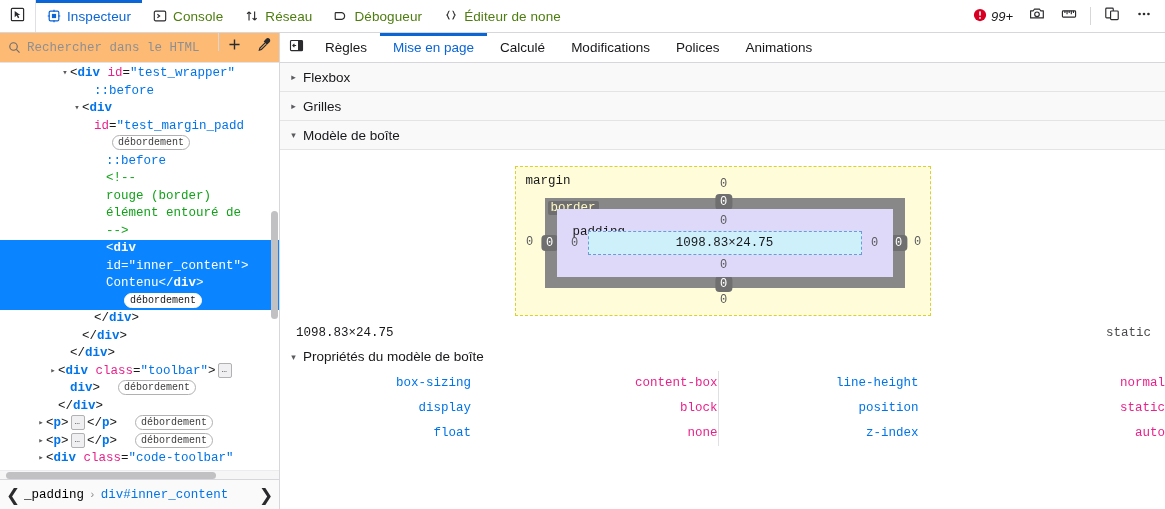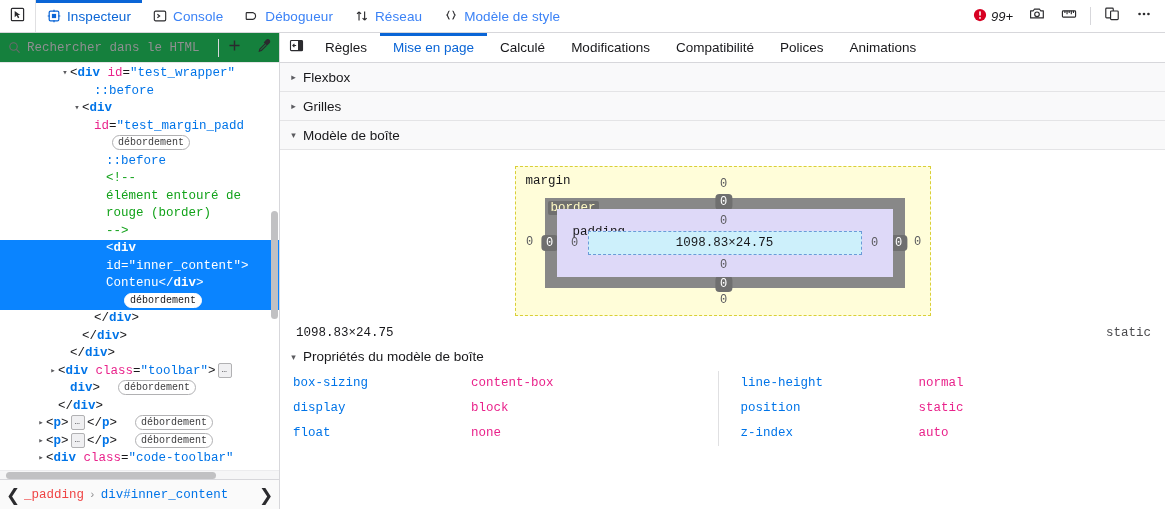--- a/index.html
+++ b/index.html
@@ -33,21 +33,21 @@
     width: 36px;
     display: flex; align-items: center; justify-content: center;
     border-right: 1px solid #e0e0e2;
     cursor: pointer;
   }
   .tool-tabs { display: flex; align-items: stretch; }
   .tool-tab {
     display: flex; align-items: center; gap: 6px;
     padding: 0 11px;
     font-size: 13.5px;
-    color: #3b82f6;
+    color: #4d7c0f;
     cursor: pointer;
     position: relative;
     white-space: nowrap;
     letter-spacing: .1px;
   }
   .tool-tab.active { color: #0a65d6; }
   .tool-tab.active::before {
     content: "";
     position: absolute;
     left: 0; right: 0; top: 0;
@@ -82,23 +82,23 @@
   
   .left-pane {
     width: 280px; min-width: 280px;
     display: flex; flex-direction: column;
     border-right: 1px solid #d7d7db;
     background: #ffffff;
     position: relative;
   }
   .search-row {
     height: 30px; min-height: 30px;
-    display: flex; align-items: center;
+    display: flex; 
     border-bottom: 1px solid #e4e4e6;
-    background: #15803d;
+    background: #fdba74;
     padding-left: 8px;
   }
   .search-icon { flex: 0 0 auto; display: flex; align-items: center; color: #6a6a6d; }
   .search-input {
     flex: 1;
     border: none; outline: none; background: transparent;
     font-family: "Liberation Mono", monospace;
     font-size: 12.5px;
     color: #18181b;
     padding: 0 4px 0 6px;
@@ -216,21 +216,21 @@
   }
   .bc-items {
     flex: 1;
     display: flex; align-items: center;
     gap: 5px;
     overflow: hidden;
     font-family: "Liberation Mono", monospace;
     font-size: 12.5px;
     white-space: nowrap;
   }
-  .bc-item { color: #ef4444; cursor: pointer; }
+  .bc-item { color: #000000; cursor: pointer; }
   .bc-item.cur { color: #0074e8; }
   .bc-sep { color: #8f8f91; font-size: 11px; }
 
   
   .right-pane {
     flex: 1;
     display: flex; flex-direction: column;
     min-width: 0;
     background: #ffffff;
   }
@@ -359,20 +359,21 @@
   .props-title {
     display: flex; align-items: center; gap: 4px;
     padding: 5px 0 5px 8px;
     font-size: 13.5px;
     color: #18181b;
     cursor: pointer;
   }
   .props-grid {
     display: flex;
     padding: 2px 0 0 0;
+    text-align: right;
   }
   .props-col {
     flex: 1;
     display: grid;
     grid-template-columns: 178px 1fr;
     row-gap: 0;
     font-family: "Liberation Mono", monospace;
     font-size: 12.5px;
     padding-left: 13px;
   }
@@ -415,44 +416,44 @@
             <rect x="1.5" y="2.5" width="13" height="11" rx="1.5"></rect>
             <path d="M5 6 L7.6 8 L5 10"></path>
           </svg>
         </span>
         <span>Console</span>
       </div>
 
       <div class="tool-tab">
         <span class="ticon">
           <svg width="14" height="14" viewBox="0 0 16 16" fill="none" stroke="#2b2b2e" stroke-width="1.3">
-            <path d="M2.2 4.2 h7.2 a4 4 0 0 1 0 7.6 h-7.2 a.8 .8 0 0 1 -.8 -.8 v-6 a.8 .8 0 0 1 .8 -.8 z"></path>
-          </svg>
-        </span>
-        <span>Débogueur</span>
+            <path d="M4.6 13.2 V3.2 M4.6 3.2 L2.3 5.6 M4.6 3.2 L6.9 5.6"></path>
+            <path d="M11 2.8 V12.8 M11 12.8 L8.7 10.4 M11 12.8 L13.3 10.4"></path>
+          </svg>
+        </span>
+        <span>Réseau</span>
       </div>
 
       <div class="tool-tab">
         <span class="ticon">
           <svg width="14" height="14" viewBox="0 0 16 16" fill="none" stroke="#2b2b2e" stroke-width="1.3">
-            <path d="M4.6 13.2 V3.2 M4.6 3.2 L2.3 5.6 M4.6 3.2 L6.9 5.6"></path>
-            <path d="M11 2.8 V12.8 M11 12.8 L8.7 10.4 M11 12.8 L13.3 10.4"></path>
-          </svg>
-        </span>
-        <span>Réseau</span>
+            <path d="M2.2 4.2 h7.2 a4 4 0 0 1 0 7.6 h-7.2 a.8 .8 0 0 1 -.8 -.8 v-6 a.8 .8 0 0 1 .8 -.8 z"></path>
+          </svg>
+        </span>
+        <span>Débogueur</span>
       </div>
 
       <div class="tool-tab">
         <span class="ticon">
           <svg width="14" height="14" viewBox="0 0 16 16" fill="none" stroke="#2b2b2e" stroke-width="1.3">
             <path d="M6.3 2.3 C4.6 2.3 5 5.6 3.4 6.9 C5 8.2 4.6 11.6 6.3 11.6"></path>
             <path d="M9.7 2.3 C11.4 2.3 11 5.6 12.6 6.9 C11 8.2 11.4 11.6 9.7 11.6"></path>
           </svg>
         </span>
-        <span>Modèle de style</span>
+        <span>Éditeur de none</span>
       </div>
 
     </div>
 
     <div class="topbar-spacer"></div>
 
     <div class="topbar-right">
 
       <div class="err-badge">
         <span>
@@ -539,22 +540,22 @@
 
       <div class="markup-scroll">
         <div class="markup-inner" id="markup-rows">
             <div class="mk-row" style="padding-left: 60px;"><span class="twisty open"></span><span class="punc">&lt;</span><span class="tag">div</span><span class="punc"> </span><span class="attr">id</span><span class="punc">=</span><span class="val">"test_wrapper"</span></div>
             <div class="mk-row" style="padding-left: 84px;"><span class="twisty none"></span><span class="pseudo">::before</span></div>
             <div class="mk-row" style="padding-left: 72px;"><span class="twisty open"></span><span class="punc">&lt;</span><span class="tag">div</span></div>
             <div class="mk-row" style="padding-left: 84px;"><span class="twisty none"></span><span class="attr">id</span><span class="punc">=</span><span class="val">"test_margin_padd</span></div>
             <div class="mk-row" style="padding-left: 84px;"><span class="twisty none"></span><span class="badge">débordement</span></div>
             <div class="mk-row" style="padding-left: 96px;"><span class="twisty none"></span><span class="pseudo">::before</span></div>
             <div class="mk-row" style="padding-left: 96px;"><span class="twisty none"></span><span class="cmt">&lt;!--</span></div>
+            <div class="mk-row" style="padding-left: 96px;"><span class="twisty none"></span><span class="cmt">rouge (border)</span></div>
             <div class="mk-row" style="padding-left: 96px;"><span class="twisty none"></span><span class="cmt">élément entouré de</span></div>
-            <div class="mk-row" style="padding-left: 96px;"><span class="twisty none"></span><span class="cmt">rouge (border)</span></div>
             <div class="mk-row" style="padding-left: 96px;"><span class="twisty none"></span><span class="cmt">--&gt;</span></div>
             <div class="mk-row sel" style="padding-left: 96px;"><span class="twisty none"></span><span class="punc">&lt;</span><span class="tag">div</span></div>
             <div class="mk-row sel" style="padding-left: 96px;"><span class="twisty none"></span><span class="attr">id</span><span class="punc">=</span><span class="val">"inner_content"</span><span class="punc">&gt;</span></div>
             <div class="mk-row sel" style="padding-left: 96px;"><span class="twisty none"></span><span class="txt">Contenu</span><span class="punc">&lt;/</span><span class="tag">div</span><span class="punc">&gt;</span></div>
             <div class="mk-row sel" style="padding-left: 96px;"><span class="twisty none"></span><span class="badge">débordement</span></div>
             <div class="mk-row" style="padding-left: 84px;"><span class="twisty none"></span><span class="punc">&lt;/</span><span class="tag">div</span><span class="punc">&gt;</span></div>
             <div class="mk-row" style="padding-left: 72px;"><span class="twisty none"></span><span class="punc">&lt;/</span><span class="tag">div</span><span class="punc">&gt;</span></div>
             <div class="mk-row" style="padding-left: 60px;"><span class="twisty none"></span><span class="punc">&lt;/</span><span class="tag">div</span><span class="punc">&gt;</span></div>
             <div class="mk-row" style="padding-left: 48px;"><span class="twisty closed"></span><span class="punc">&lt;</span><span class="tag">div</span><span class="punc"> </span><span class="attr">class</span><span class="punc">=</span><span class="val">"toolbar"</span><span class="punc">&gt;</span><span class="ellip">…</span></div>
             <div class="mk-row" style="padding-left: 60px;"><span class="twisty none"></span><span class="tag">div</span><span class="punc">&gt;</span><span class="badge">débordement</span></div>
@@ -603,23 +604,20 @@
               <span>Règles</span>
             </div>
             <div class="side-tab active">
               <span>Mise en page</span>
             </div>
             <div class="side-tab">
               <span>Calculé</span>
             </div>
             <div class="side-tab">
               <span>Modifications</span>
-            </div>
-            <div class="side-tab">
-              <span>Compatibilité</span>
             </div>
             <div class="side-tab">
               <span>Polices</span>
             </div>
             <div class="side-tab">
               <span>Animations</span>
             </div>
           </div>
       </div>
 

